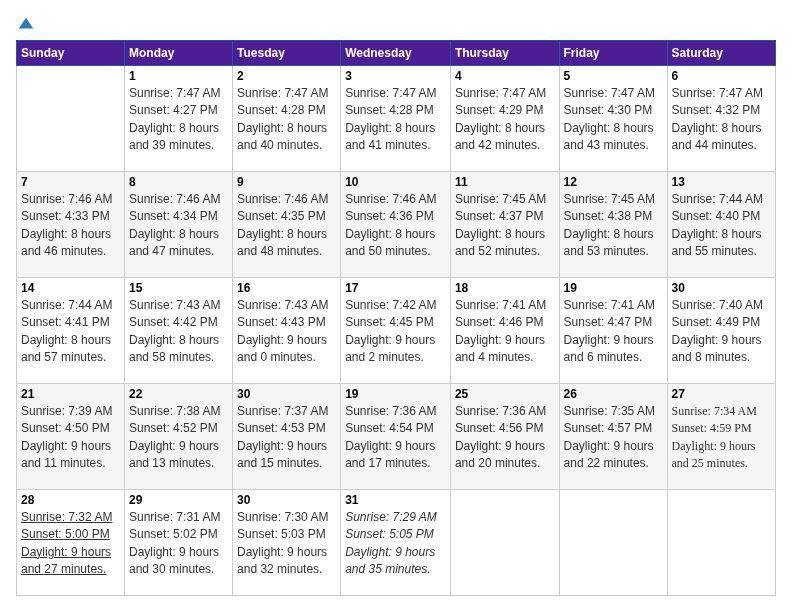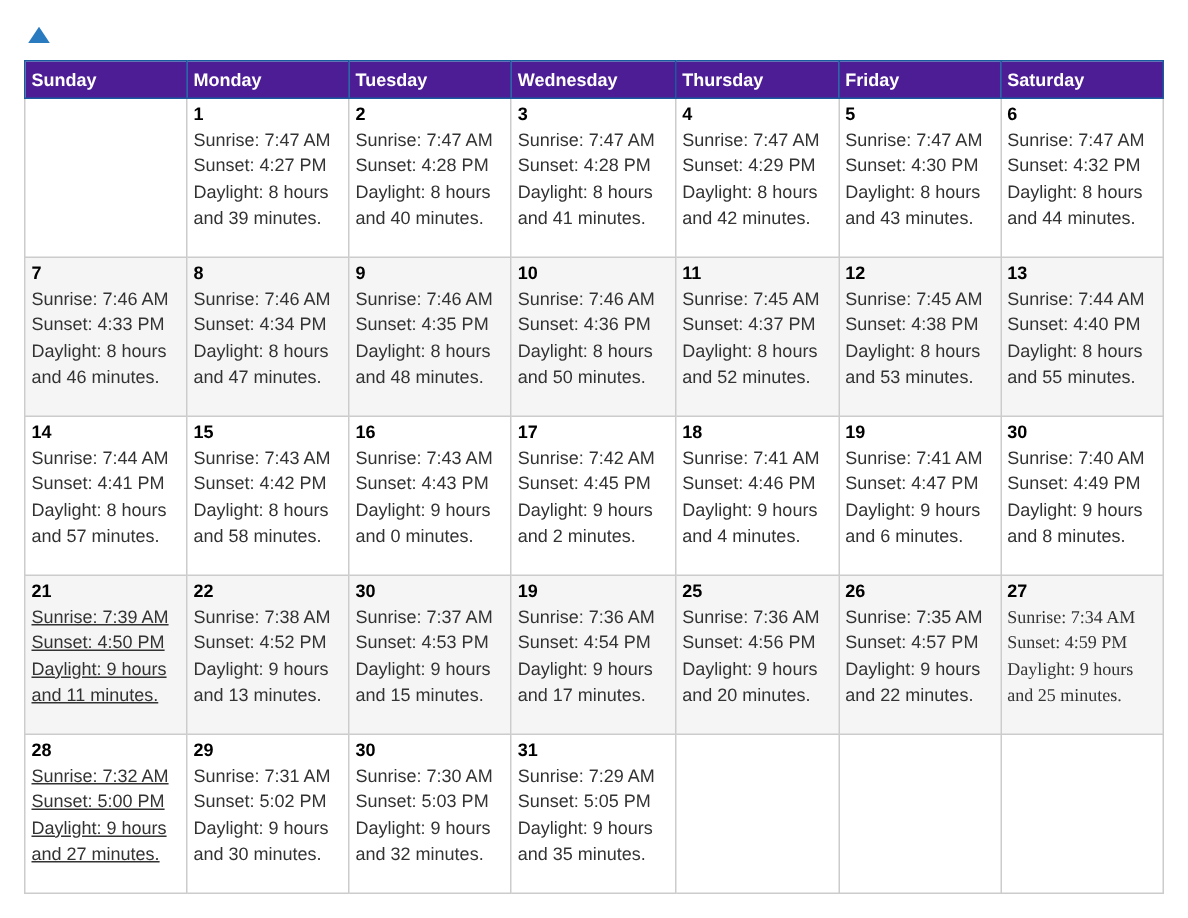--- a/index.html
+++ b/index.html
@@ -273,21 +273,21 @@
             <span class="day-num">30</span>
             <div class="day-detail" style="white-space: pre-line;">Sunrise: 7:40 AM
 Sunset: 4:49 PM
 Daylight: 9 hours
 and 8 minutes.</div>
           </td>
         </tr>
         <tr>
           <td>
             <span class="day-num">21</span>
-            <div class="day-detail" style="white-space: pre-line; text-decoration: underline;">Sunrise: 7:39 AM
+            <div class="day-detail" style="white-space: pre-line;">Sunrise: 7:39 AM
 Sunset: 4:50 PM
 Daylight: 9 hours
 and 11 minutes.</div>
           </td>
           <td>
             <span class="day-num">22</span>
             <div class="day-detail" style="white-space: pre-line;">Sunrise: 7:38 AM
 Sunset: 4:52 PM
 Daylight: 9 hours
 and 13 minutes.</div>
@@ -345,21 +345,21 @@
           </td>
           <td>
             <span class="day-num">30</span>
             <div class="day-detail" style="white-space: pre-line;">Sunrise: 7:30 AM
 Sunset: 5:03 PM
 Daylight: 9 hours
 and 32 minutes.</div>
           </td>
           <td>
             <span class="day-num">31</span>
-            <div class="day-detail" style="white-space: pre-line;">Sunrise: 7:29 AM
+            <div class="day-detail" style="white-space: pre-line; font-style: italic;">Sunrise: 7:29 AM
 Sunset: 5:05 PM
 Daylight: 9 hours
 and 35 minutes.</div>
           </td>
           <td class="empty-cell"></td>
           <td class="empty-cell"></td>
           <td class="empty-cell"></td>
         </tr>
       </tbody>
   </table>

